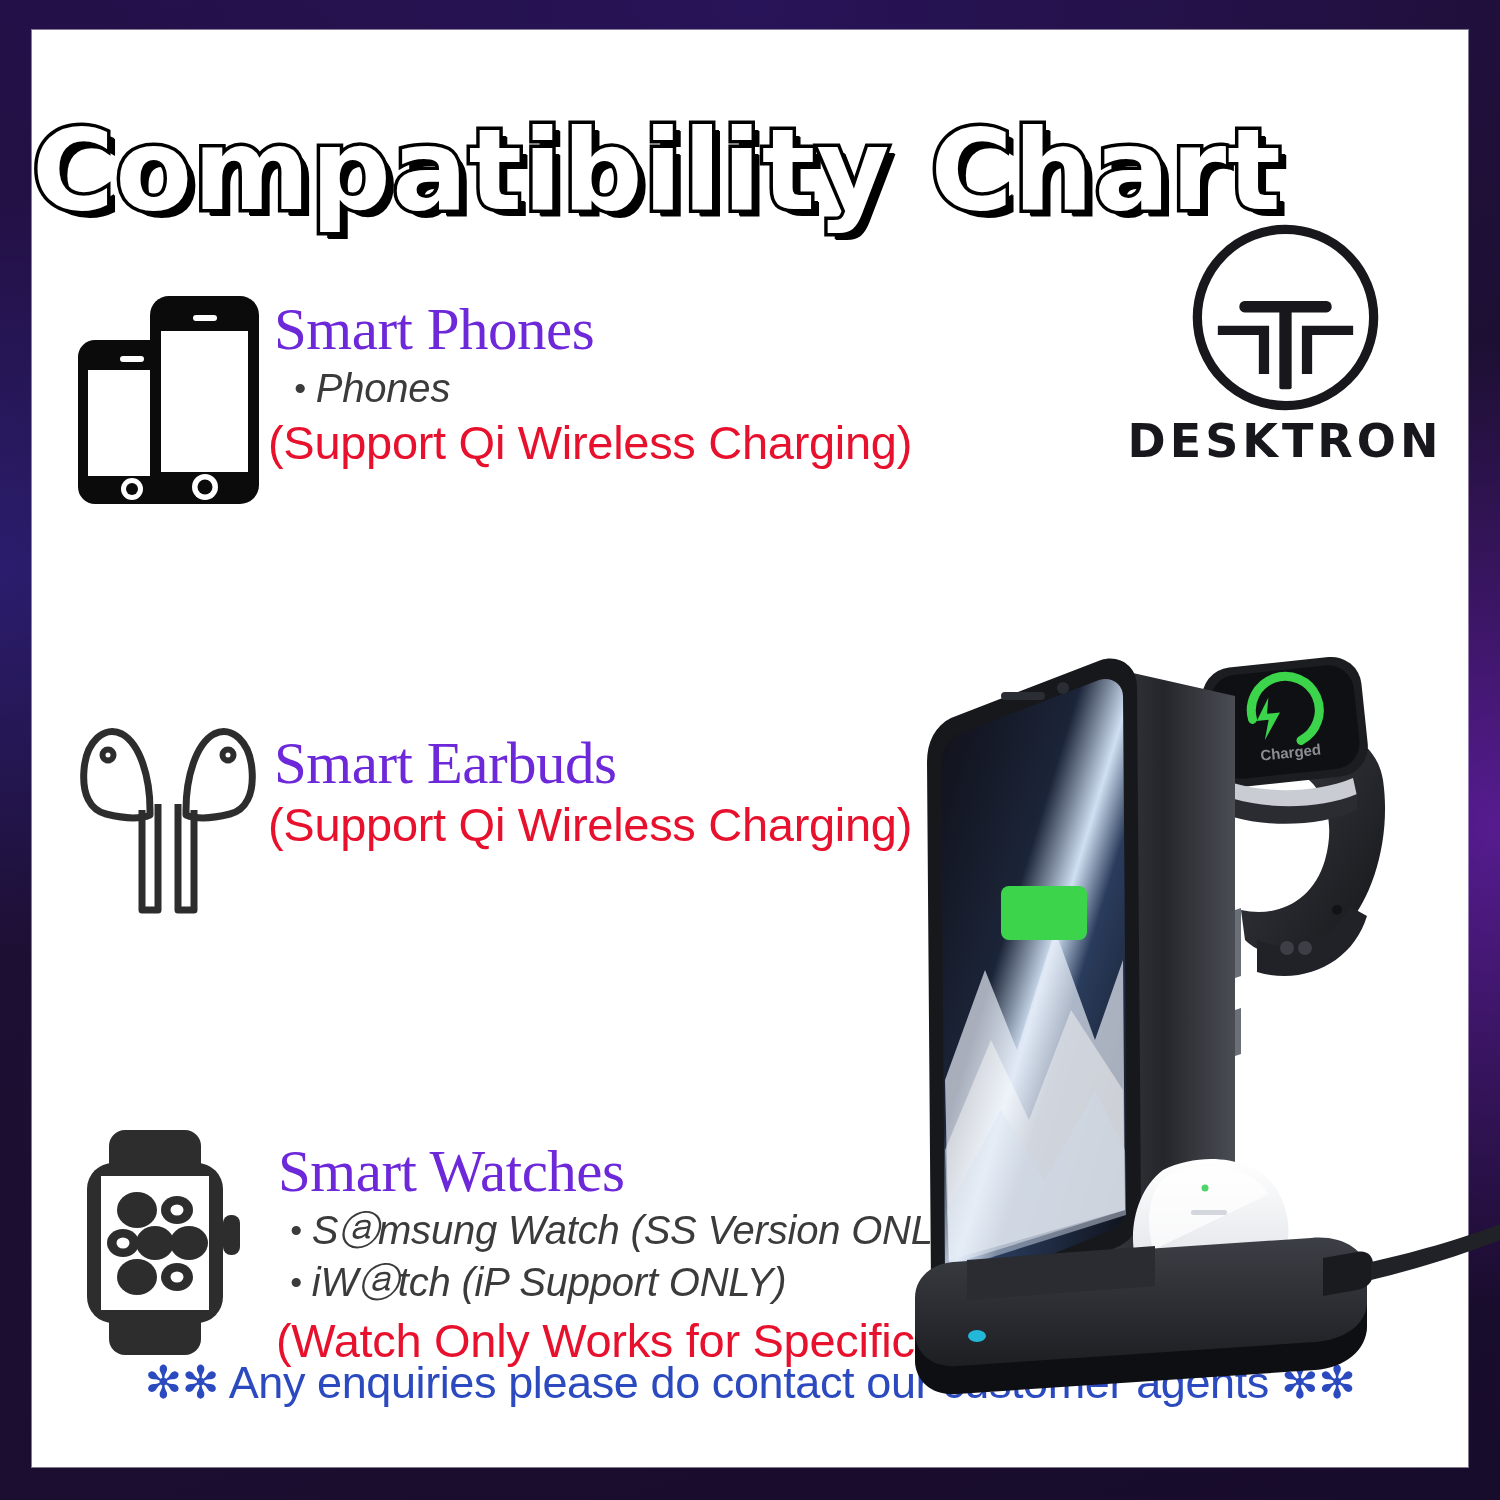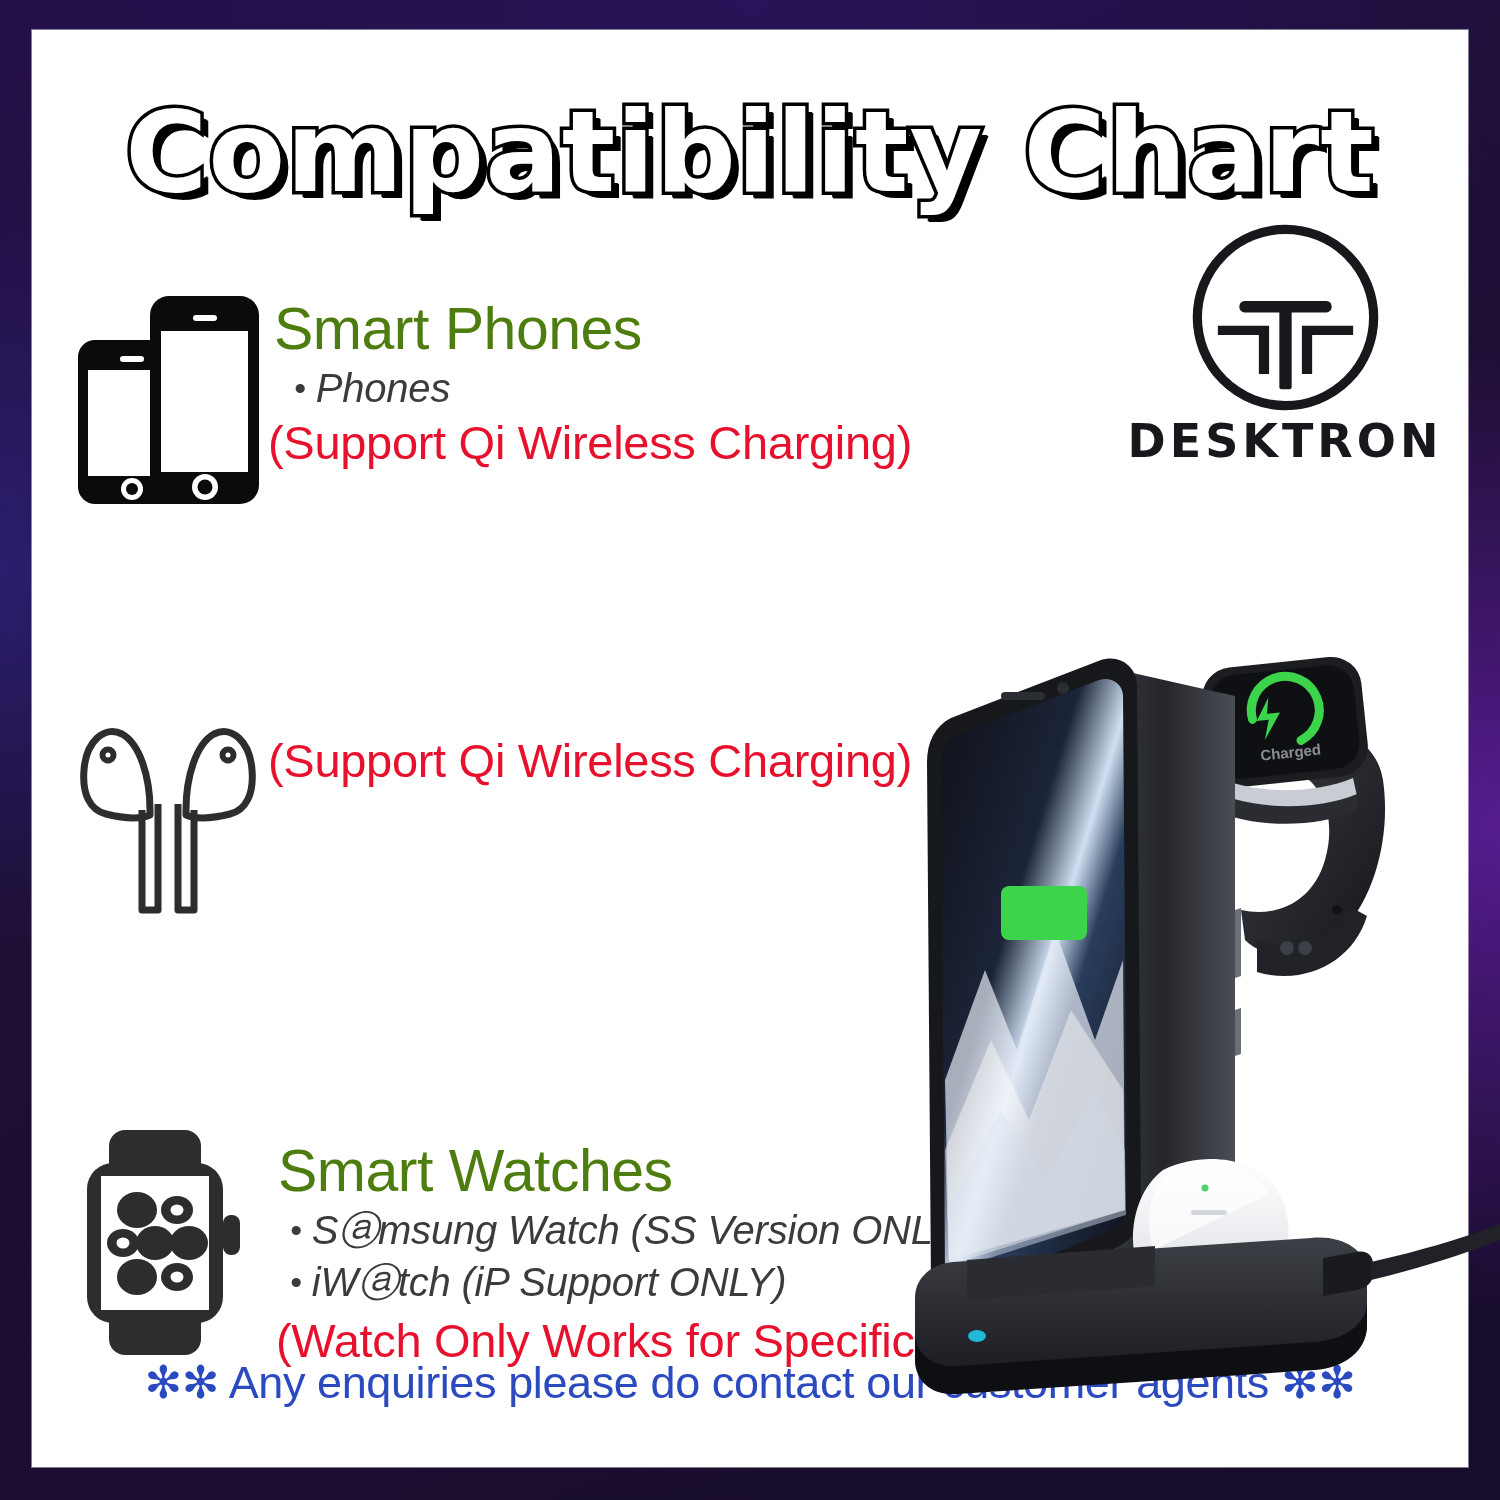--- a/index.html
+++ b/index.html
@@ -22,21 +22,21 @@
   }
 
   .card {
     position:absolute;
     left:32px; top:30px; right:32px; bottom:33px;
     background:#ffffff;
     box-shadow:0 0 0 1px rgba(255,255,255,.45);
   }
 
   
-  .title-wrap { position:absolute; left:0; right:0; top:66px; text-align:center; }
+  .title-wrap { position:absolute; left:0; right:0; top:84px; text-align:left; }
   .title {
     display:inline-block;
     font-family:"DejaVu Sans", sans-serif;
     font-weight:700;
     font-size:112px;
     letter-spacing:1px;
     color:#ffffff;
     line-height:1;
     -webkit-text-stroke:7px #000;
     paint-order:stroke fill;
@@ -60,24 +60,24 @@
   
   .section { position:absolute; display:flex; align-items:flex-start; }
   .sec-phones   { left:36px;  top:258px;  }
   .sec-earbuds  { left:36px;  top:692px;  }
   .sec-watches  { left:36px;  top:1075px;margin-top:25px; }
 
   .sec-icon { flex:0 0 auto; width:200px; display:flex; justify-content:center; }
   .sec-body { padding-top:10px; }
 
   .sec-head {
-    font-family:Liberation Sans, sans-serif;
+    font-family:Liberation Serif, serif;
     font-size:59px;
     font-weight:400;
-    color:#4d7c0f;
+    color:#6d28d9;
     letter-spacing:-0.5px;
     line-height:1.08;
     white-space:nowrap;
   }
   .bullet-row {
     font-size:40px;
     color:#3b3b3b;
     letter-spacing:-0.2px;
     white-space:nowrap;
     line-height:1.3;
@@ -163,20 +163,21 @@
             <path d="M72 93 L72 88 C72 55 62 22 44 12 C26 3 8 20 6 48 C4 72 12 88 28 92 C44 96 60 98 72 93 Z"></path>
             <path d="M108 93 L108 88 C108 55 118 22 136 12 C154 3 172 20 174 48 C176 72 168 88 152 92 C136 96 120 98 108 93 Z"></path>
             <path d="M64 88 L64 188 L80 188 L80 82"></path>
             <path d="M116 88 L116 188 L100 188 L100 82"></path>
           </g>
           <circle cx="30" cy="33" r="5.5" fill="none" stroke="#2d2d2d" stroke-width="6"></circle>
           <circle cx="150" cy="33" r="5.5" fill="none" stroke="#2d2d2d" stroke-width="6"></circle>
         </svg>
       </div>
       <div class="sec-body">
+        <div class="sec-head">Smart Earbuds</div>
         <div class="note">(Support Qi Wireless Charging)</div>
       </div>
     </div>
 
     <div class="section sec-watches">
       <div class="sec-icon">
         <svg width="178" height="225" viewBox="0 0 178 225">
           <g fill="#2d2d2d">
             <rect x="30" y="0" width="92" height="70" rx="16"></rect>
             <rect x="30" y="160" width="92" height="65" rx="16"></rect>

